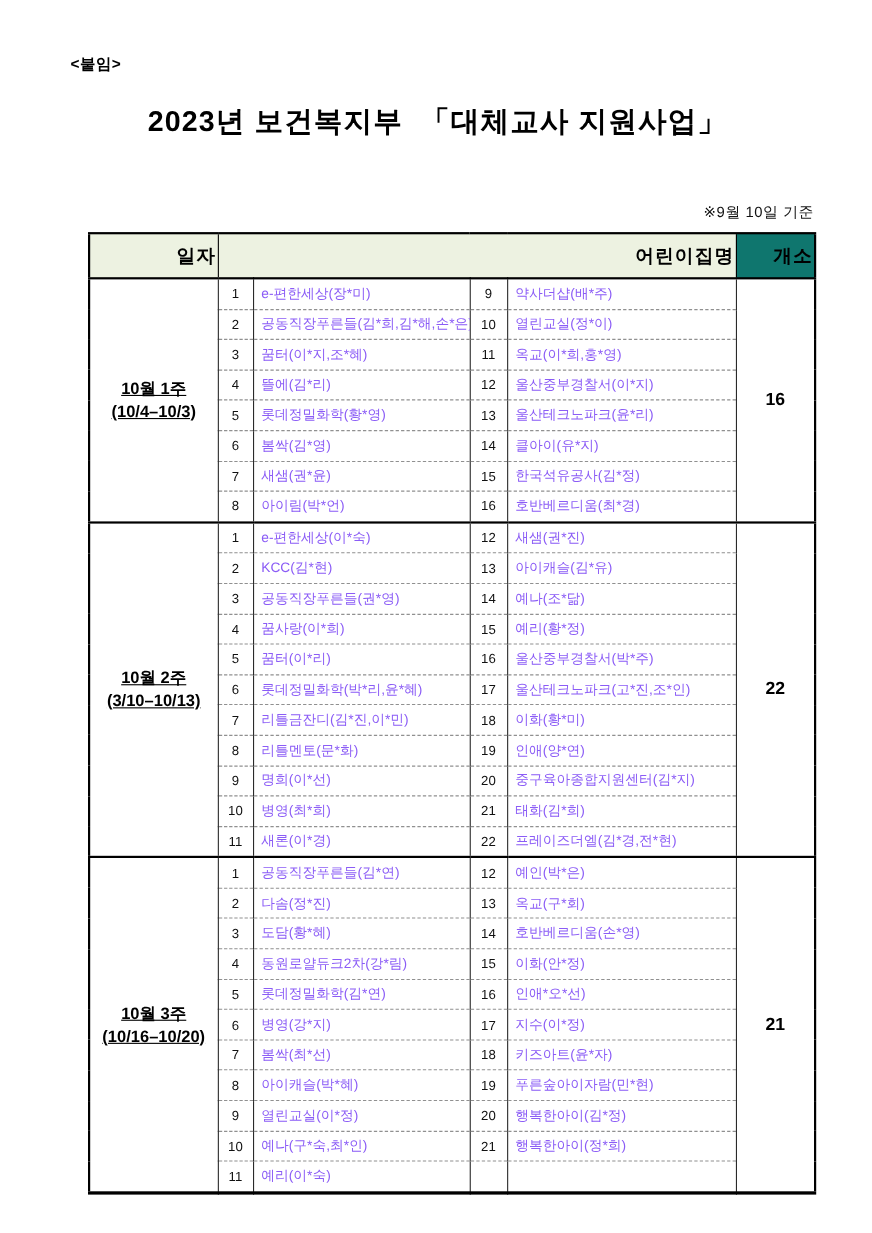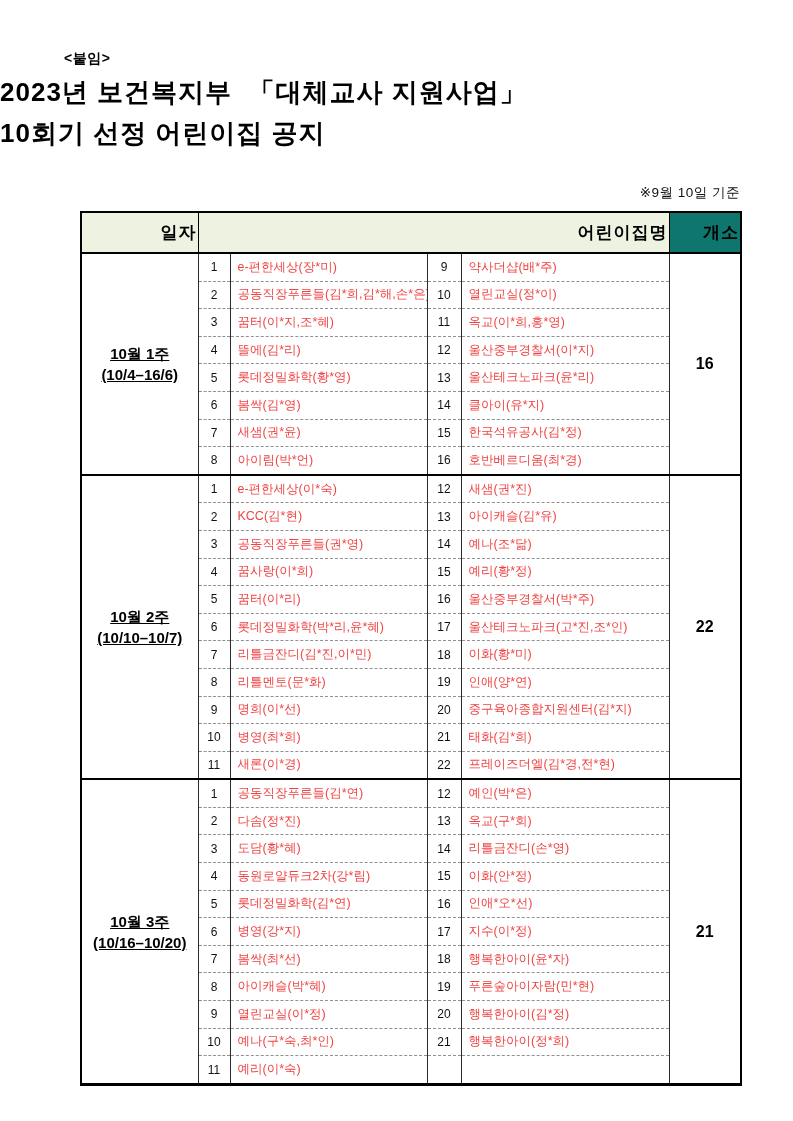--- a/index.html
+++ b/index.html
@@ -20,24 +20,24 @@
     position: absolute;
     left: 64px;
     top: 50px;
     font-size: 14px;
     font-weight: bold;
     letter-spacing: 0.5px;
     text-align: right;
   }
   .title-block {
     position: absolute;
-    top: 72px;
+    top: 90px;
     left: 0;
     width: 661px;
-    text-align: left;
+    text-align: right;
   }
   .title-line {
     font-size: 26px;
     font-weight: bold;
     line-height: 41px;
     letter-spacing: 1px;
     white-space: pre;
   }
   .as-of-note {
     position: absolute;
@@ -86,21 +86,21 @@
   td.no-cell {
     text-align: center;
     font-size: 12px;
     color: #111;
   }
   td.name-cell {
     text-align: left;
     font-size: 12.5px;
     padding-left: 7px;
     white-space: nowrap;
-    color: #ef4444;
+    color: #8b5cf6;
     margin-left: 41px;
   }
   td.date-cell {
     text-align: center;
     font-weight: bold;
     font-size: 15px;
     line-height: 21px;
     text-decoration: underline;
   }
   td.count-cell {
@@ -111,21 +111,20 @@
 </style>
 </head>
 <body>
 
 <div class="page">
 
   <div class="attachment">&lt;붙임&gt;</div>
 
   <div class="title-block">
     <div class="title-line">2023년 보건복지부  「대체교사 지원사업」</div>
-    <div class="title-line">10회기 선정 어린이집 공지</div>
   </div>
 
   <div class="as-of-note">※9월 10일 기준</div>
 
   <div class="table-wrap">
     <table class="notice-table">
       <colgroup>
         <col style="width:117px">
         <col style="width:32px">
         <col style="width:197px">
@@ -137,21 +136,21 @@
         <tr>
           <th class="hdr" style="background: rgb(237, 242, 225);">일자</th>
           <th class="hdr" colspan="4" style="background: rgb(237, 242, 225);">어린이집명</th>
           <th class="hdr" style="background: #0f766e;">개소</th>
         </tr>
       </thead>
       <tbody>
           <tr class="sec-start">
             <td rowspan="8" class="date-cell">
               <div>10월 1주</div>
-              <div>(10/4–16/6)</div>
+              <div>(10/4–10/3)</div>
             </td>
             <td class="no-cell">1</td>
             <td class="name-cell">e-편한세상(장*미)</td>
             <td class="no-cell">9</td>
             <td class="name-cell">약사더샵(배*주)</td>
             <td rowspan="8" class="count-cell">16</td>
           </tr>
           <tr>
             <td class="no-cell">2</td>
             <td class="name-cell">공동직장푸른들(김*희,김*해,손*은)</td>
@@ -190,21 +189,21 @@
           </tr>
           <tr>
             <td class="no-cell">8</td>
             <td class="name-cell">아이림(박*언)</td>
             <td class="no-cell">16</td>
             <td class="name-cell">호반베르디움(최*경)</td>
           </tr>
           <tr class="sec-start">
             <td rowspan="11" class="date-cell">
               <div>10월 2주</div>
-              <div>(10/10–10/7)</div>
+              <div>(3/10–10/13)</div>
             </td>
             <td class="no-cell">1</td>
             <td class="name-cell">e-편한세상(이*숙)</td>
             <td class="no-cell">12</td>
             <td class="name-cell">새샘(권*진)</td>
             <td rowspan="11" class="count-cell">22</td>
           </tr>
           <tr>
             <td class="no-cell">2</td>
             <td class="name-cell">KCC(김*현)</td>
@@ -279,21 +278,21 @@
           <tr>
             <td class="no-cell">2</td>
             <td class="name-cell">다솜(정*진)</td>
             <td class="no-cell">13</td>
             <td class="name-cell">옥교(구*회)</td>
           </tr>
           <tr>
             <td class="no-cell">3</td>
             <td class="name-cell">도담(황*혜)</td>
             <td class="no-cell">14</td>
-            <td class="name-cell">리틀금잔디(손*영)</td>
+            <td class="name-cell">호반베르디움(손*영)</td>
           </tr>
           <tr>
             <td class="no-cell">4</td>
             <td class="name-cell">동원로얄듀크2차(강*림)</td>
             <td class="no-cell">15</td>
             <td class="name-cell">이화(안*정)</td>
           </tr>
           <tr>
             <td class="no-cell">5</td>
             <td class="name-cell">롯데정밀화학(김*연)</td>
@@ -303,21 +302,21 @@
           <tr>
             <td class="no-cell">6</td>
             <td class="name-cell">병영(강*지)</td>
             <td class="no-cell">17</td>
             <td class="name-cell">지수(이*정)</td>
           </tr>
           <tr>
             <td class="no-cell">7</td>
             <td class="name-cell">봄싹(최*선)</td>
             <td class="no-cell">18</td>
-            <td class="name-cell">행복한아이(윤*자)</td>
+            <td class="name-cell">키즈아트(윤*자)</td>
           </tr>
           <tr>
             <td class="no-cell">8</td>
             <td class="name-cell">아이캐슬(박*혜)</td>
             <td class="no-cell">19</td>
             <td class="name-cell">푸른숲아이자람(민*현)</td>
           </tr>
           <tr>
             <td class="no-cell">9</td>
             <td class="name-cell">열린교실(이*정)</td>

